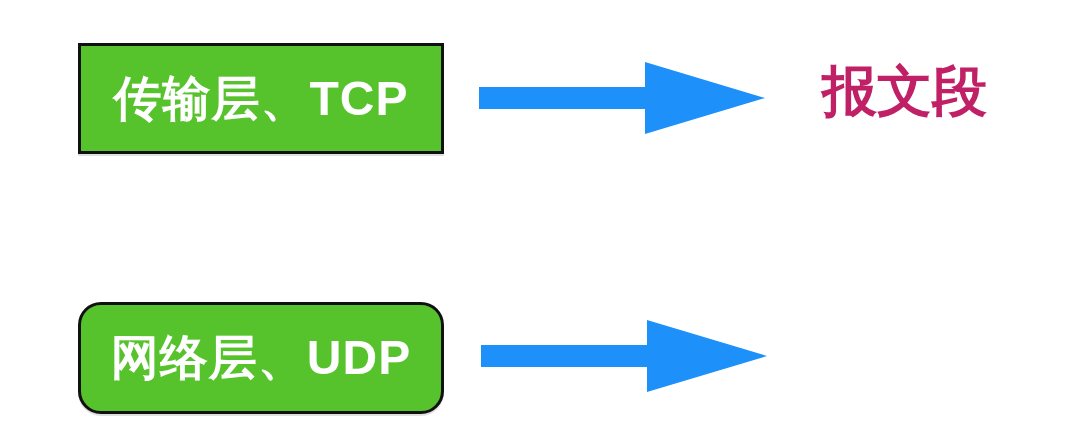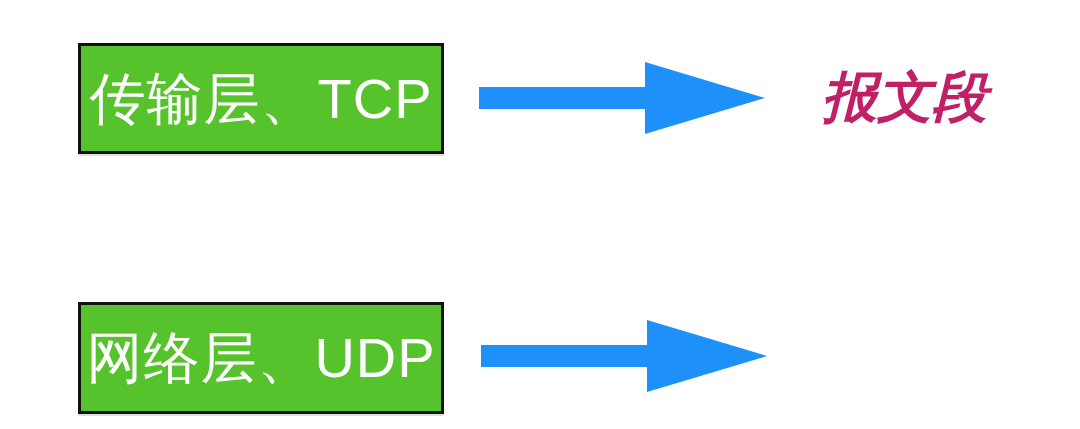--- a/index.html
+++ b/index.html
@@ -21,25 +21,25 @@
     width: 360px;
     height: 105px;
     background: var(--box-fill, #56C32D);
     border: 3px solid var(--box-border, #111111);
     box-shadow: 0 2px 0 rgba(0,0,0,0.12);
     display: flex;
     align-items: center;
     justify-content: center;
   }
   .layer-box.row1 { top: 43px; }
-  .layer-box.row2 { top: 302px; height: 106px; }
+  .layer-box.row2 { top: 302px; height: 106px; border-radius: 23px; }
   .layer-box .box-label {
     color: var(--box-text, #ffffff);
-    font-size: 56px;
-    font-weight: normal;
+    font-size: 48px;
+    font-weight: bold;
     letter-spacing: 1px;
     white-space: nowrap;
     line-height: 1;
   }
   .arrow {
     position: absolute;
     width: 286px;
     height: 72px;
     color: var(--arrow, #1E90FA);
   }
@@ -48,21 +48,21 @@
   .arrow svg { display: block; width: 100%; height: 100%; }
   .result-label {
     position: absolute;
     left: 822px;
     color: var(--result-text, #C02066);
     font-size: 55px;
     font-weight: bold;
     line-height: 1;
     white-space: nowrap;
   }
-  .result-label.row1 { top: 70px; font-style: italic; }
+  .result-label.row1 { top: 64px; }
   .result-label.row2 { top: 328px; }
 </style>
 </head>
 <body>
 
 <div class="canvas" style="--bg: #ffffff; --box-fill: #56C32D; --box-border: #111111; --box-text: #ffffff; --arrow: #1E90FA; --result-text: #C02066;">
 
   <div class="layer-box row1">
     <span class="box-label">传输层、TCP</span>
   </div>

